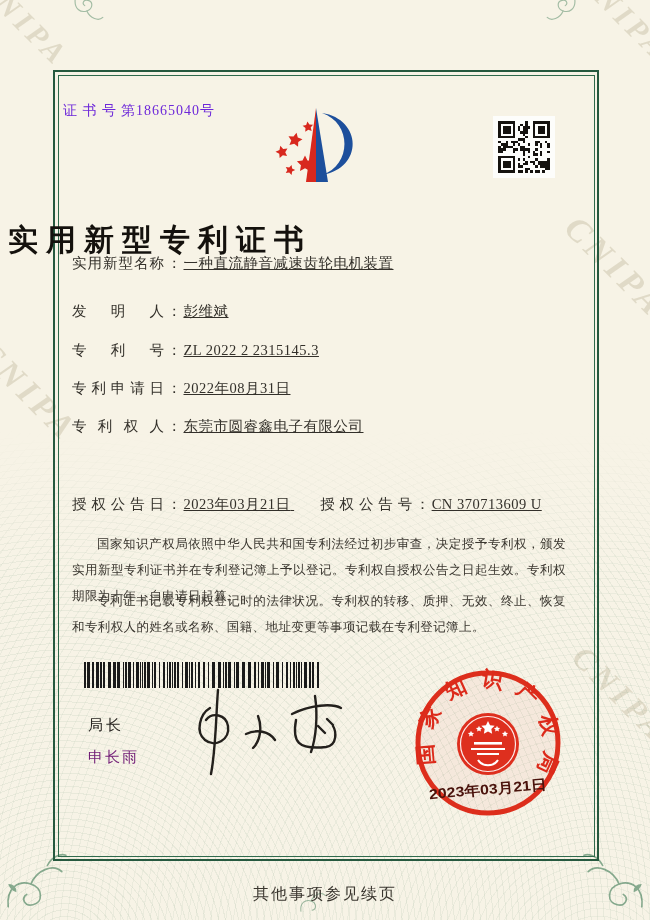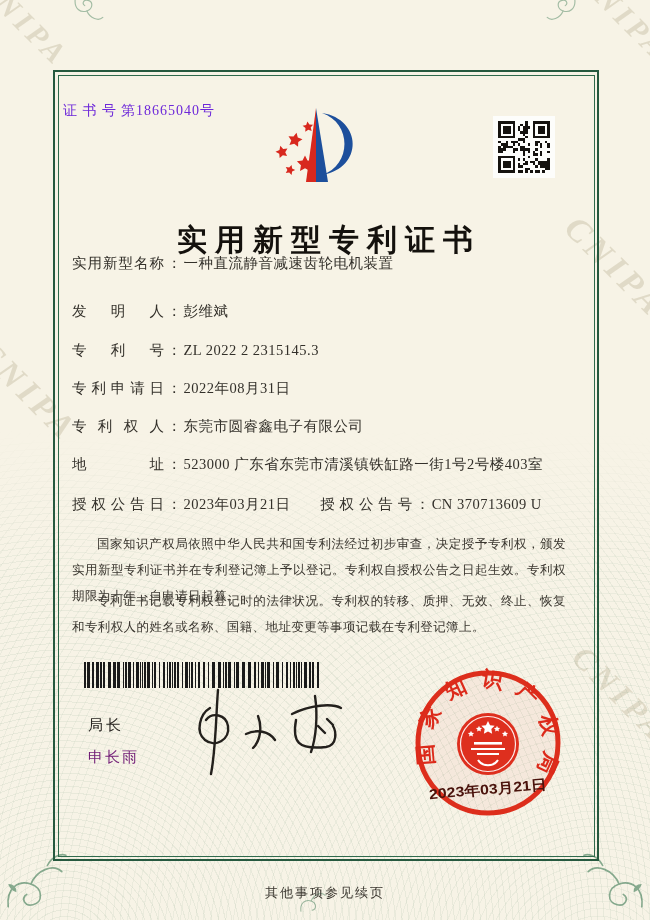--- a/index.html
+++ b/index.html
@@ -30,24 +30,24 @@
 
   
   .orn{position:absolute;z-index:1;color:#3e7a55;opacity:.6;}
 
   .cert-no{position:absolute;left:63px;top:102px;font-size:14px;letter-spacing:1px;z-index:2;color:#6d28d9;}
   .cert-no .sep{display:inline-block;width:4px;}
 
   .logo{position:absolute;left:272px;top:104px;z-index:2;}
   .qr{position:absolute;left:493px;top:116px;width:54px;height:54px;background:#fdfdfb;padding:4px;z-index:2;}
 
-  .title{position:absolute;left:0;top:200px;width:100%;text-align:center;font-size:30px;font-weight:bold;
+  .title{position:absolute;left:0;top:200px;width:100%;font-size:30px;font-weight:bold;
          letter-spacing:8px;text-indent:8px;color:#14110d;z-index:2;}
 
-  .row{position:absolute;left:72px;z-index:2;font-size:14.5px;white-space:nowrap;color:#33302a;}
+  .row{position:absolute;left:72px;z-index:2;font-size:14.5px;white-space:nowrap;color:#33302a;text-decoration:underline;}
   .row .lbl{display:inline-block;width:92px;text-align:justify;text-align-last:justify;vertical-align:bottom;}
   .row .colon{display:inline-block;margin:0 2px 0 3px;}
   .row .val{letter-spacing:.5px;}
   .r1{top:254px}.r2{top:302px}.r3{top:341px}.r4{top:379px}.r5{top:417px}.r6{top:455px}.r7{top:495px}
   .grant-no-group{margin-left:26px;}
 
   .paras{position:absolute;left:72px;width:494px;z-index:2;font-size:12.5px;line-height:26px;
          text-align:justify;color:#3a362f;letter-spacing:.4px;}
   .p1{top:531px}.p2{top:588px}
   .paras p{margin:0;text-indent:2em;}
@@ -56,21 +56,21 @@
 
   .issuer-title{position:absolute;left:88px;top:716px;font-family:"Liberation Sans",sans-serif;
                 font-size:15px;letter-spacing:3px;color:#26231f;z-index:2;}
   .issuer-name{position:absolute;left:88px;top:748px;font-family:Liberation Serif, serif;
                font-size:15px;letter-spacing:2px;color:#701a75;z-index:2;}
   .signature{position:absolute;left:182px;top:686px;z-index:2;}
 
   .seal{position:absolute;left:413px;top:668px;z-index:3;}
 
   .page-num{position:absolute;left:0;top:836px;width:100%;text-align:center;font-size:12.5px;color:#2c2924;z-index:2;}
-  .note{position:absolute;left:0;top:884px;width:100%;text-align:center;font-size:13px;color:#3a362f;z-index:2;letter-spacing:2px;}
+  .note{position:absolute;left:0;top:884px;width:100%;text-align:center;font-size:16px;color:#3a362f;z-index:2;letter-spacing:2px;}
 </style>
 </head>
 <body>
 
 <div class="page">
 
   <span class="wm wm1">CNIPA</span>
   <span class="wm wm2">CNIPA</span>
   <span class="wm wm3">CNIPA</span>
   <span class="wm wm4">CNIPA</span>
@@ -267,23 +267,20 @@
   </div>
   <div class="row r3">
     <span class="lbl">专利号</span><span class="colon">：</span><span class="val">ZL 2022 2 2315145.3</span>
   </div>
   <div class="row r4">
     <span class="lbl">专利申请日</span><span class="colon">：</span><span class="val">2022年08月31日</span>
   </div>
   <div class="row r5">
     <span class="lbl">专利权人</span><span class="colon">：</span><span class="val">东莞市圆睿鑫电子有限公司</span>
   </div>
-  <div class="row r6">
-    <span class="lbl">地址</span><span class="colon">：</span><span class="val">523000 广东省东莞市清溪镇铁缸路一街1号2号楼403室</span>
-  </div>
   <div class="row r7">
     <span>
       <span class="lbl">授权公告日</span><span class="colon">：</span><span class="val">2023年03月21日</span>
     </span>
     <span class="grant-no-group">
       <span class="lbl">授权公告号</span><span class="colon">：</span><span class="val">CN 370713609 U</span>
     </span>
   </div>
 
   <div class="paras p1">

